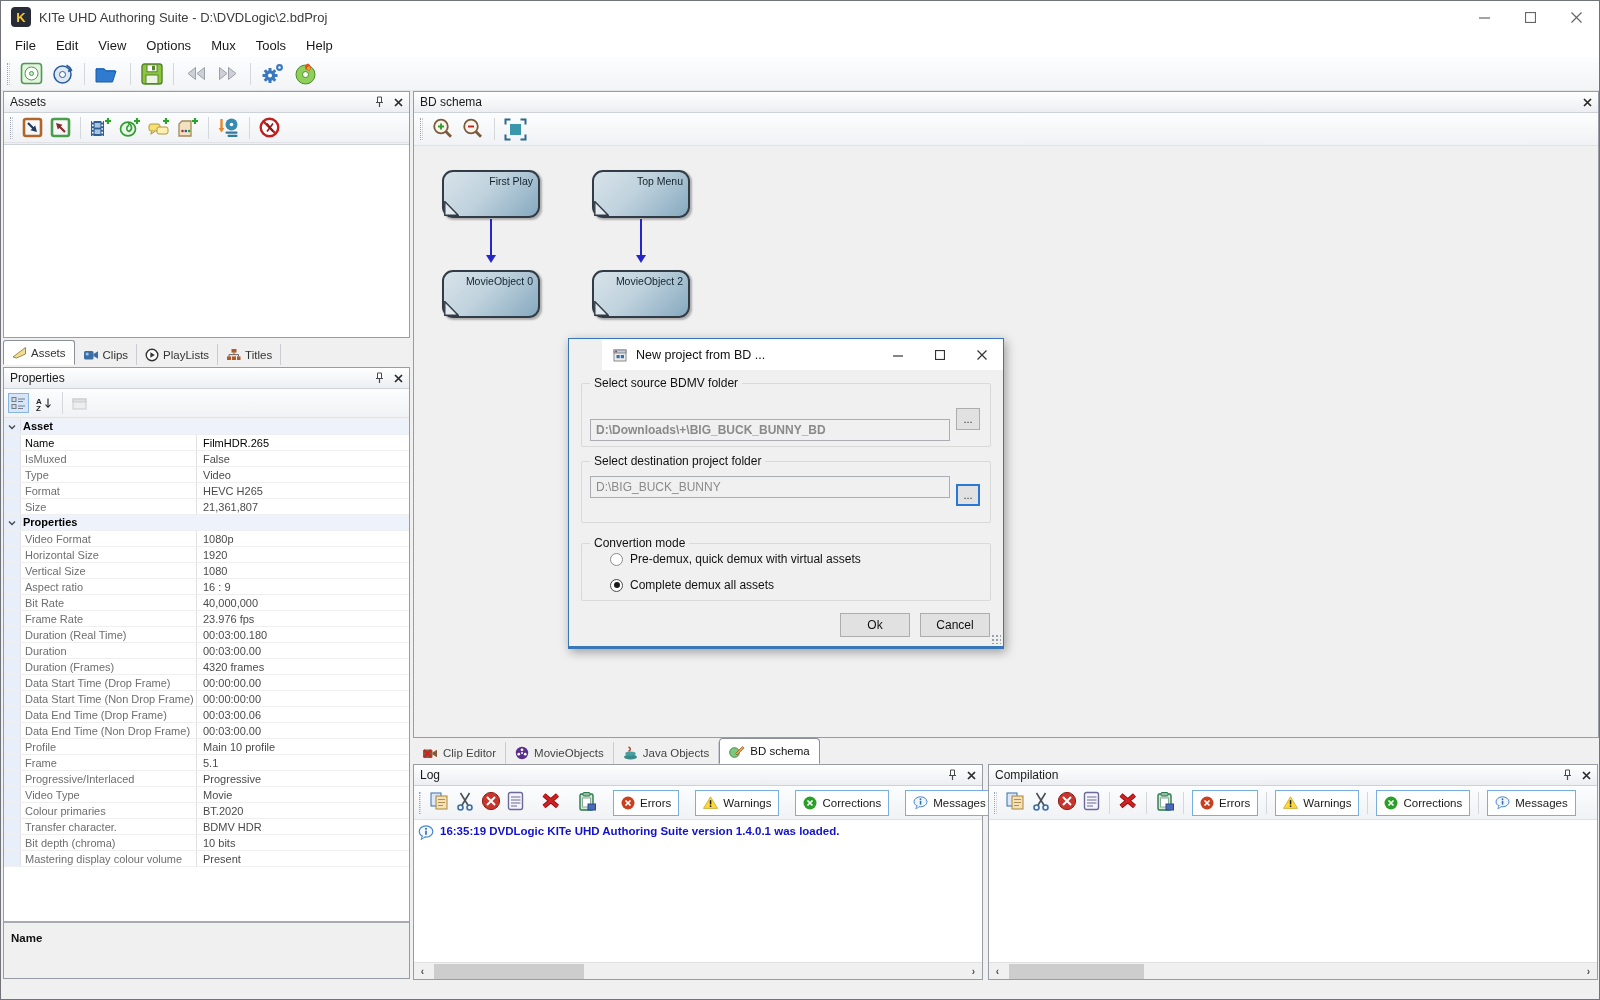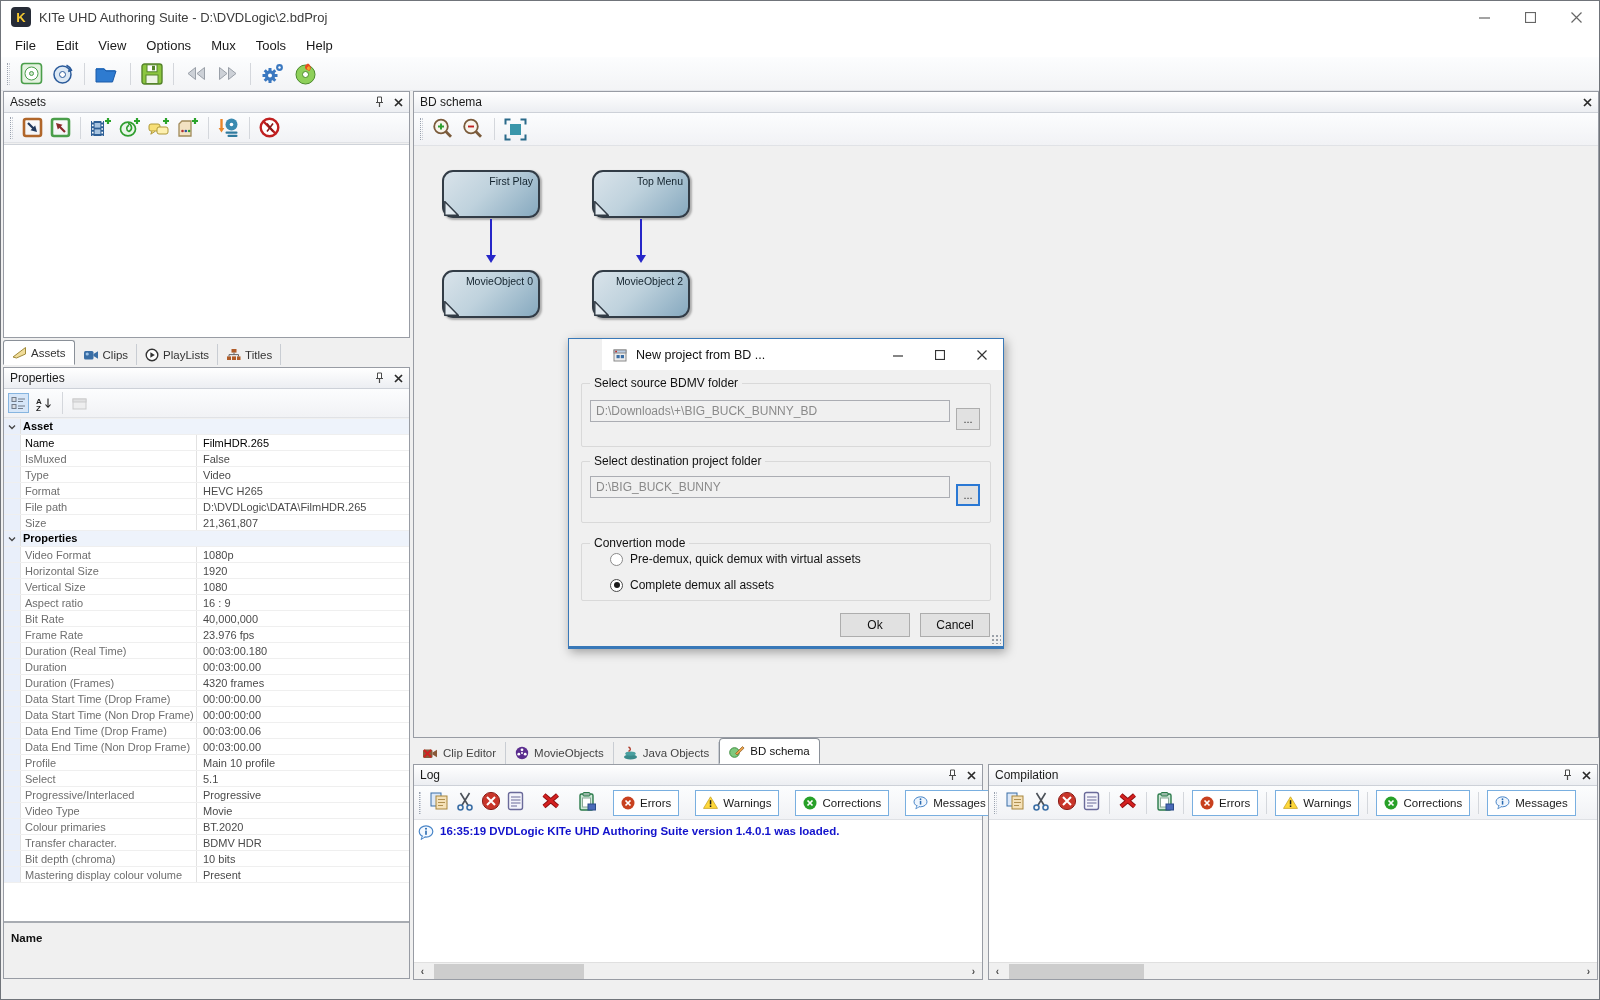--- a/index.html
+++ b/index.html
@@ -350,25 +350,20 @@
           <span class="pg-label">Type</span>
           <span class="pg-value">Video</span>
         </div>
         <div class="pg-row">
           <span class="pg-ind"></span>
           <span class="pg-label">Format</span>
           <span class="pg-value">HEVC H265</span>
         </div>
         <div class="pg-row">
           <span class="pg-ind"></span>
-          <span class="pg-label">File path</span>
-          <span class="pg-value">D:\DVDLogic\DATA\FilmHDR.265</span>
-        </div>
-        <div class="pg-row">
-          <span class="pg-ind"></span>
           <span class="pg-label">Size</span>
           <span class="pg-value">21,361,807</span>
         </div>
         <div class="pg-row pg-cat">
           <span class="pg-ind">
             <svg width="8" height="8">
               <path d="M1 2.5l3 3 3-3" fill="none" stroke="#444" stroke-width="1.3"></path>
             </svg>
           </span>
           <span class="pg-catlabel">Properties</span>
@@ -438,21 +433,21 @@
           <span class="pg-label">Data End Time (Non Drop Frame)</span>
           <span class="pg-value">00:03:00.00</span>
         </div>
         <div class="pg-row">
           <span class="pg-ind"></span>
           <span class="pg-label">Profile</span>
           <span class="pg-value">Main 10 profile</span>
         </div>
         <div class="pg-row">
           <span class="pg-ind"></span>
-          <span class="pg-label">Select</span>
+          <span class="pg-label">Frame</span>
           <span class="pg-value">5.1</span>
         </div>
         <div class="pg-row">
           <span class="pg-ind"></span>
           <span class="pg-label">Progressive/Interlaced</span>
           <span class="pg-value">Progressive</span>
         </div>
         <div class="pg-row">
           <span class="pg-ind"></span>
           <span class="pg-label">Video Type</span>
@@ -777,21 +772,21 @@
         <span class="dlg-btn">
             <svg width="10" height="10">
               <path d="M0.5 0.5l9 9M9.5 0.5l-9 9" stroke="#333" stroke-width="1.2"></path>
             </svg>
           </span>
       </span>
     </div>
 
     <div class="group" style="top:44px;height:64px;">
       <span class="group-label">Select source BDMV folder</span>
-      <div class="field" style="top:16px;">D:\Downloads\+\BIG_BUCK_BUNNY_BD</div>
+      <div class="field" style="top:35px;font-weight:bold;">D:\Downloads\+\BIG_BUCK_BUNNY_BD</div>
       <div class="browse" style="top:24px;left:374px;">...</div>
     </div>
 
     <div class="group" style="top:122px;height:62px;">
       <span class="group-label">Select destination project folder</span>
       <div class="field" style="top:14px;">D:\BIG_BUCK_BUNNY</div>
       <div class="browse focus" style="top:22px;left:374px;">...</div>
     </div>
 
     <div class="group" style="top:204px;height:58px;">

